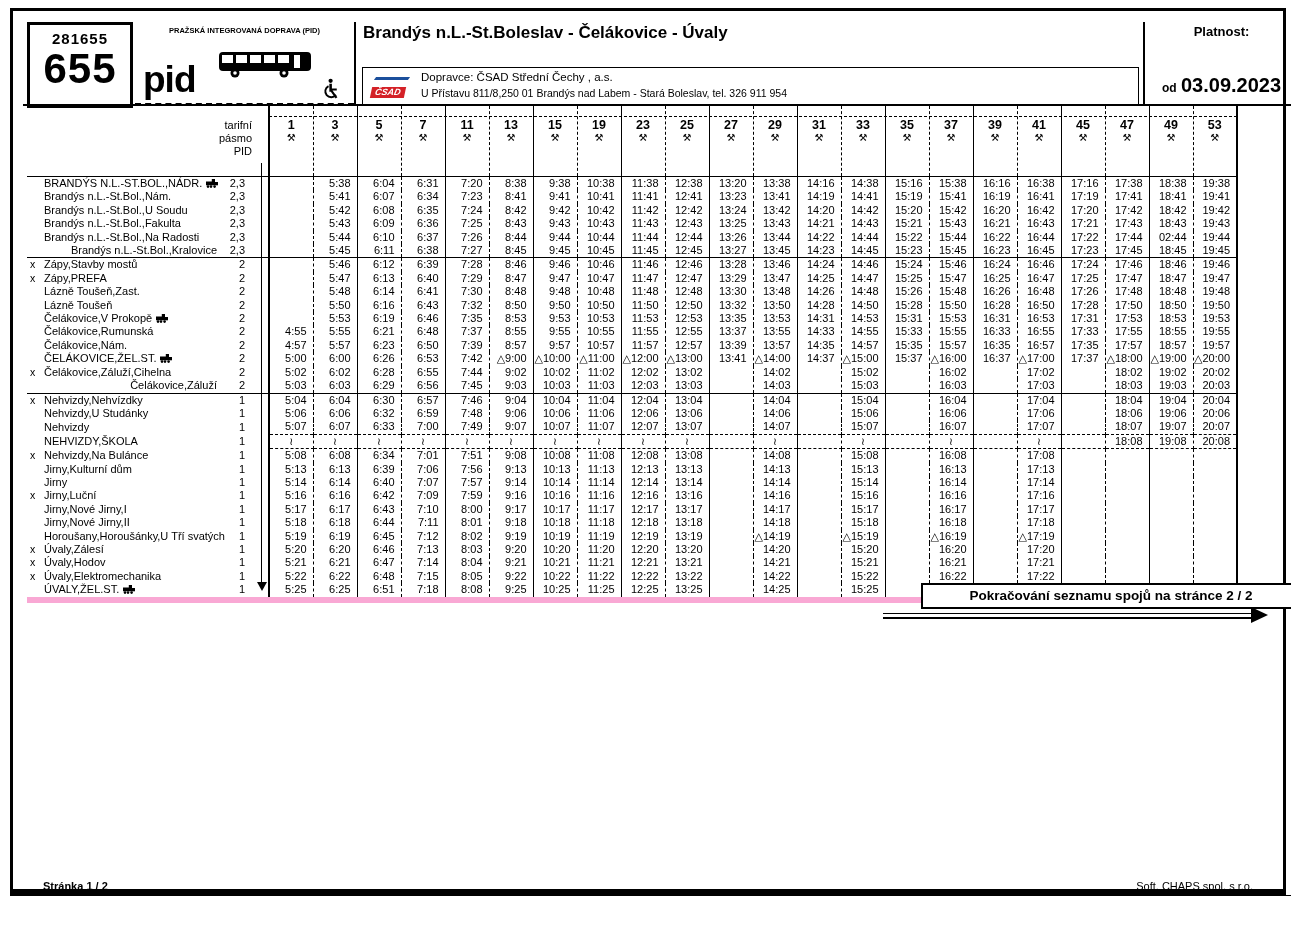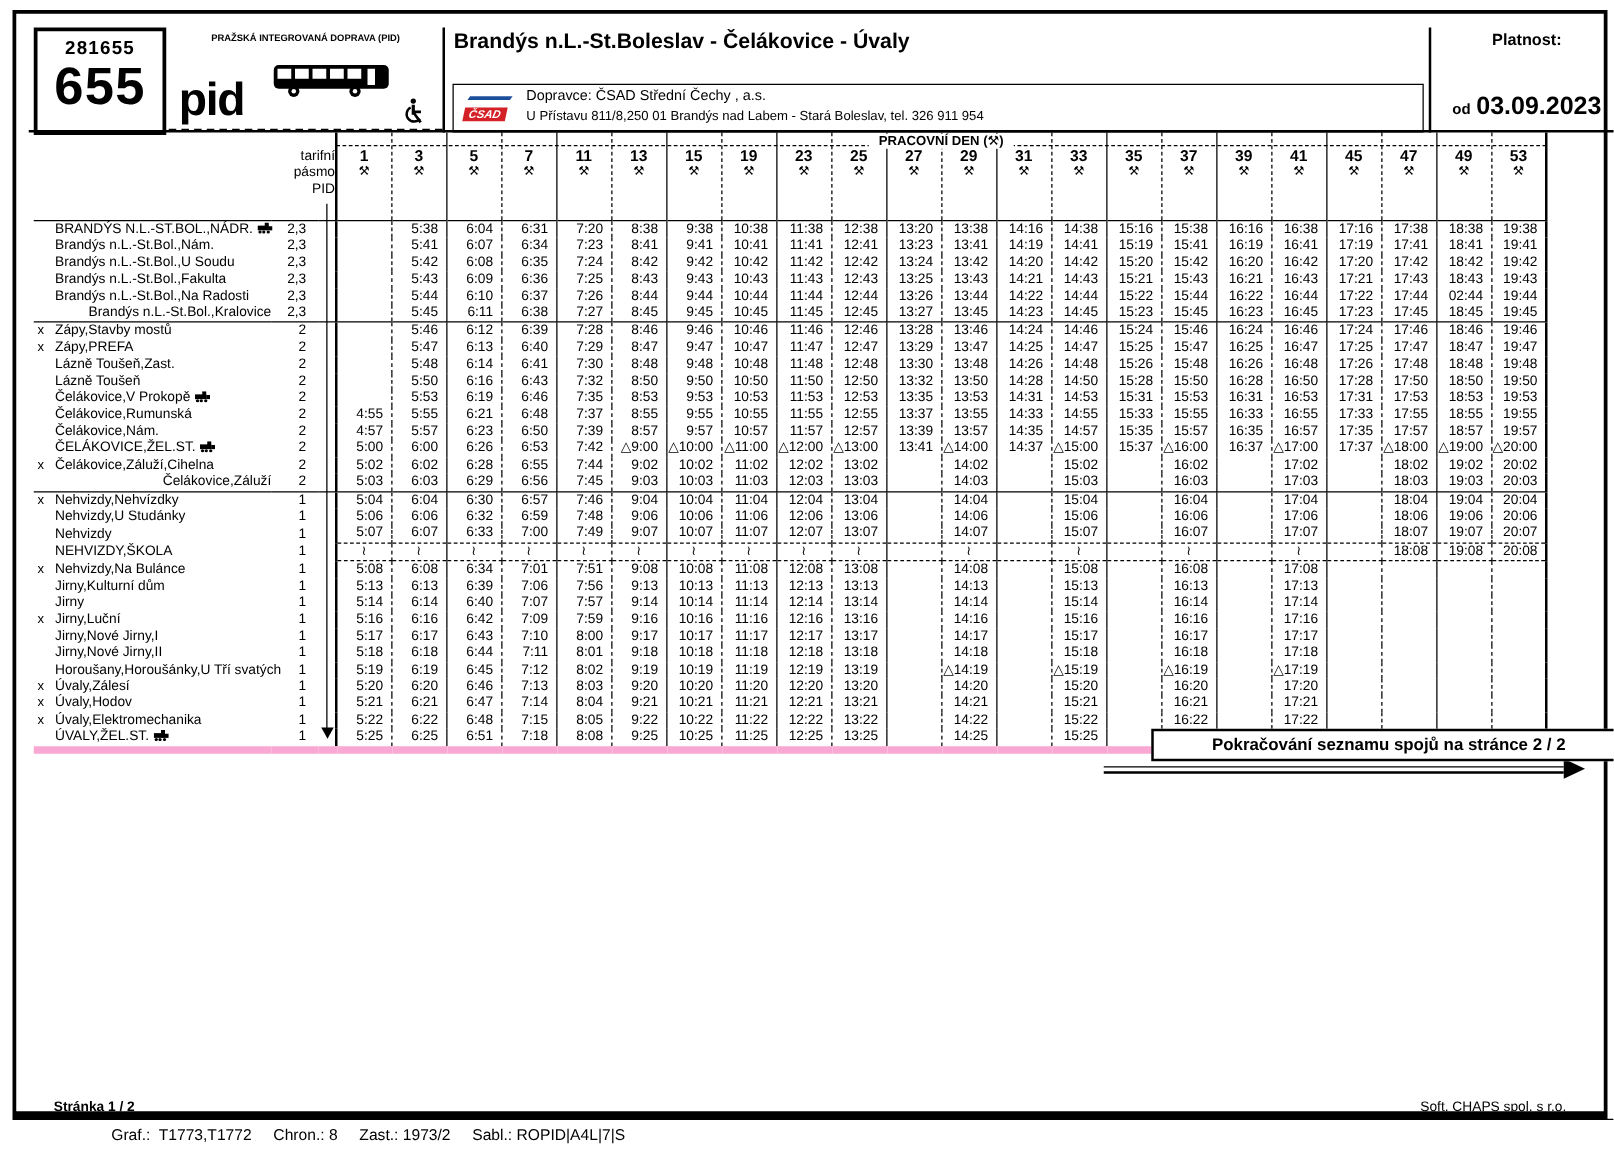--- a/index.html
+++ b/index.html
@@ -31,21 +31,21 @@
   #platdate .od{font-size:12px;}  #platdate .dt{font-size:20px;}
   #headrule{position:absolute;left:10px;top:93px;width:1273px;border-top:2.5px solid #000;}
   
   #grid{position:absolute;left:14px;top:95px;width:1212px;}
   #grid table{border-collapse:collapse;table-layout:fixed;width:1210px;}
   #daylabel{position:absolute;left:242px;top:1px;width:968px;text-align:center;z-index:3;
             font-weight:bold;font-size:10.5px;line-height:12px;}
   #daylabel span{background:#fff;padding:0 8px;}
   #dayline{position:absolute;left:242px;top:10px;width:968px;border-top:1.3px dashed #000;z-index:1;}
   thead th{height:57px;vertical-align:top;font-weight:normal;padding:0;}
-  th.fare{text-align:right;padding-top:13px;font-size:11px;line-height:13px;}
+  th.fare{text-align:right;padding-right:16px;padding-top:13px;font-size:11px;line-height:13px;}
   th.trip{padding-top:13px;}
   .tn{font-size:12.5px;font-weight:bold;text-align:center;line-height:13px;}
   .ts{font-size:10px;text-align:center;line-height:12px;}
   tbody td{height:13.4px;padding:0;font-size:11px;line-height:13.4px;white-space:nowrap;}
   td.stop{text-align:left;padding-left:17px;position:relative;overflow:visible;}
   td.stop .req{position:absolute;left:3px;font-size:10.5px;}
   td.stop svg{margin-left:4px;vertical-align:-1px;}
   td.zone{text-align:right;padding-right:10px;margin-top:12px;}
   td.time{text-align:right;padding-right:6px;overflow:hidden;}
   td.time.c{text-align:center;padding-right:0;font-size:10.5px;}
@@ -127,21 +127,20 @@
       <div id="platlabel">Platnost:</div>
       <div id="platdate">
         <span class="od">od</span>
         <span class="dt">03.09.2023</span>
       </div>
     </div>
 
     <div id="headrule"></div>
 
     <div id="grid">
-      <div id="daylabel"><span id="daylabeltext">PRACOVNÍ DEN (⚒)</span></div>
       <div id="dayline"></div>
       <div id="varrow"></div>
       <table id="ttable">
           <colgroup>
             <col style="width:190px">
             <col style="width:38px">
             <col style="width:14px">
             <col style="width:44px">
             <col style="width:44px">
             <col style="width:44px">
@@ -1132,14 +1131,13 @@
         </table>
       <div id="contbox">Pokračování seznamu spojů na stránce 2 / 2</div>
       <div id="contarrow"></div>
     </div>
 
     <div id="pageno">Stránka 1 / 2</div>
     <div id="thinrule"></div>
     <div id="software">Soft. CHAPS spol. s r.o.</div>
   </div>
 
-  <div id="graf">Graf.:  T1773,T1772     Chron.: 8     Zast.: 1973/2     Sabl.: ROPID|A4L|7|S</div>
 </div>
 
 </body></html>

